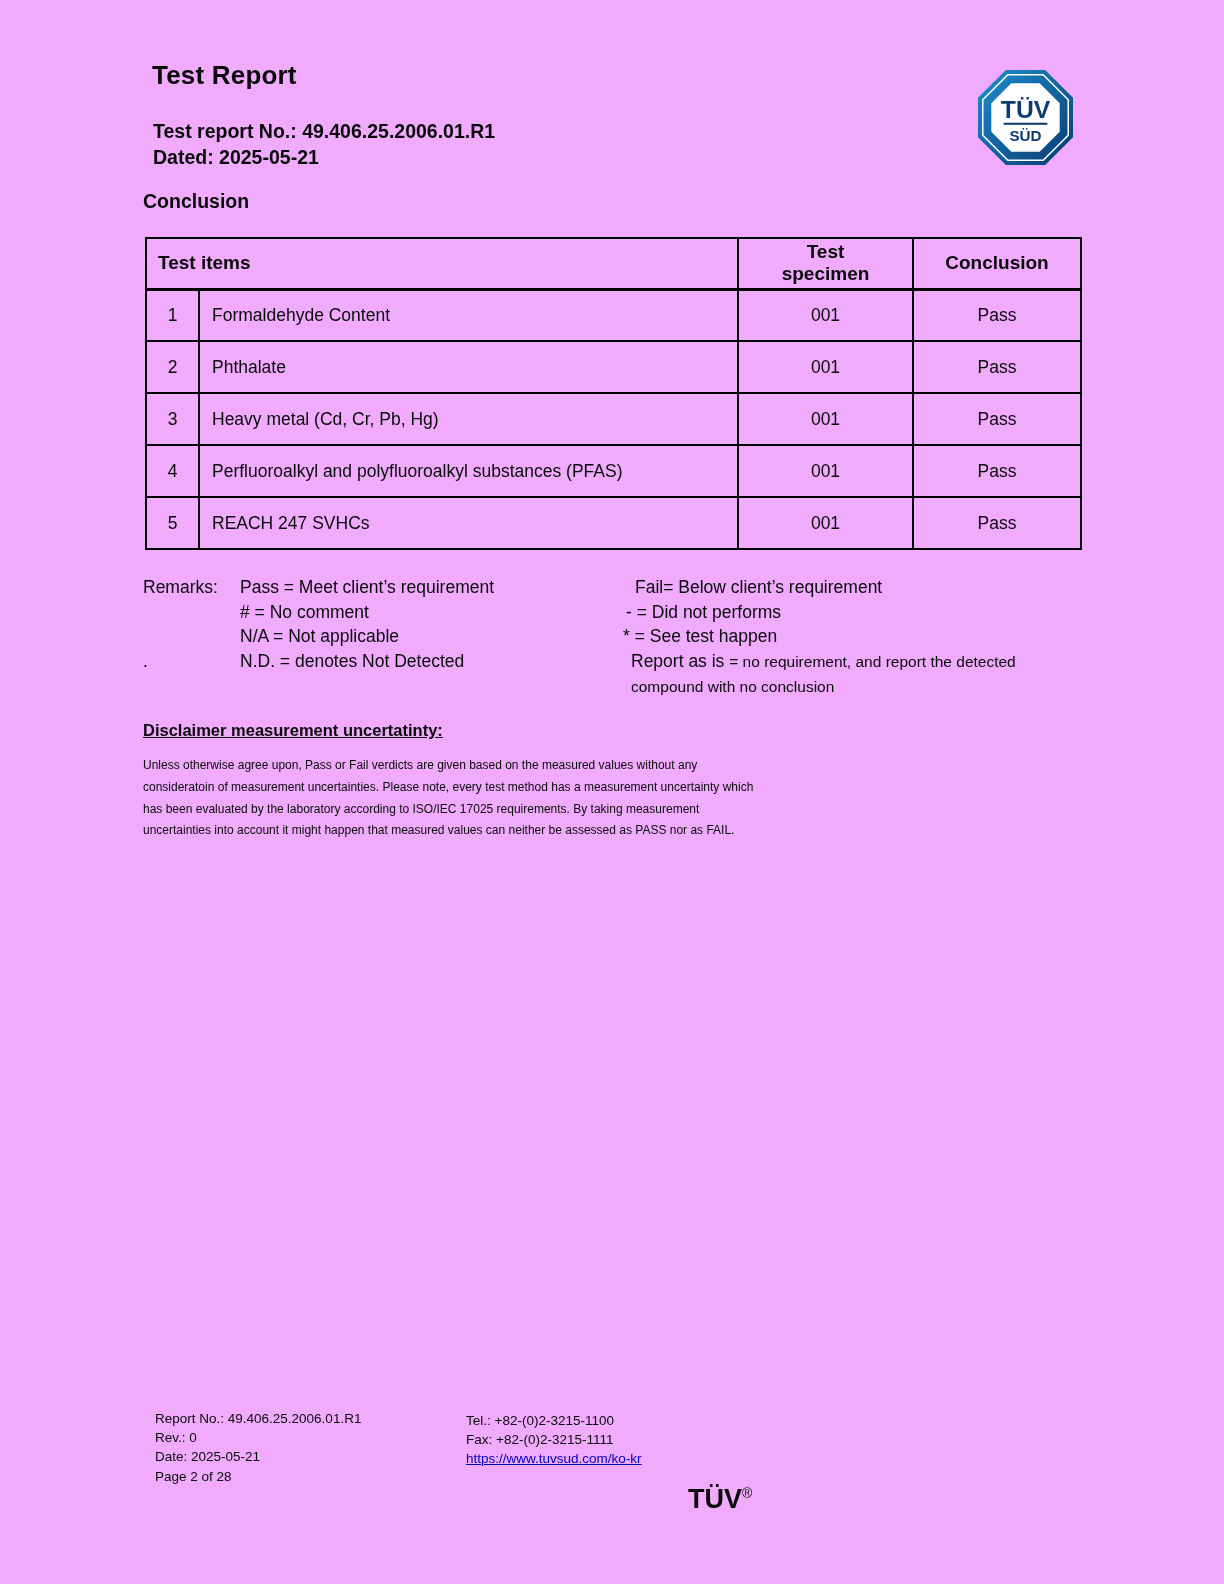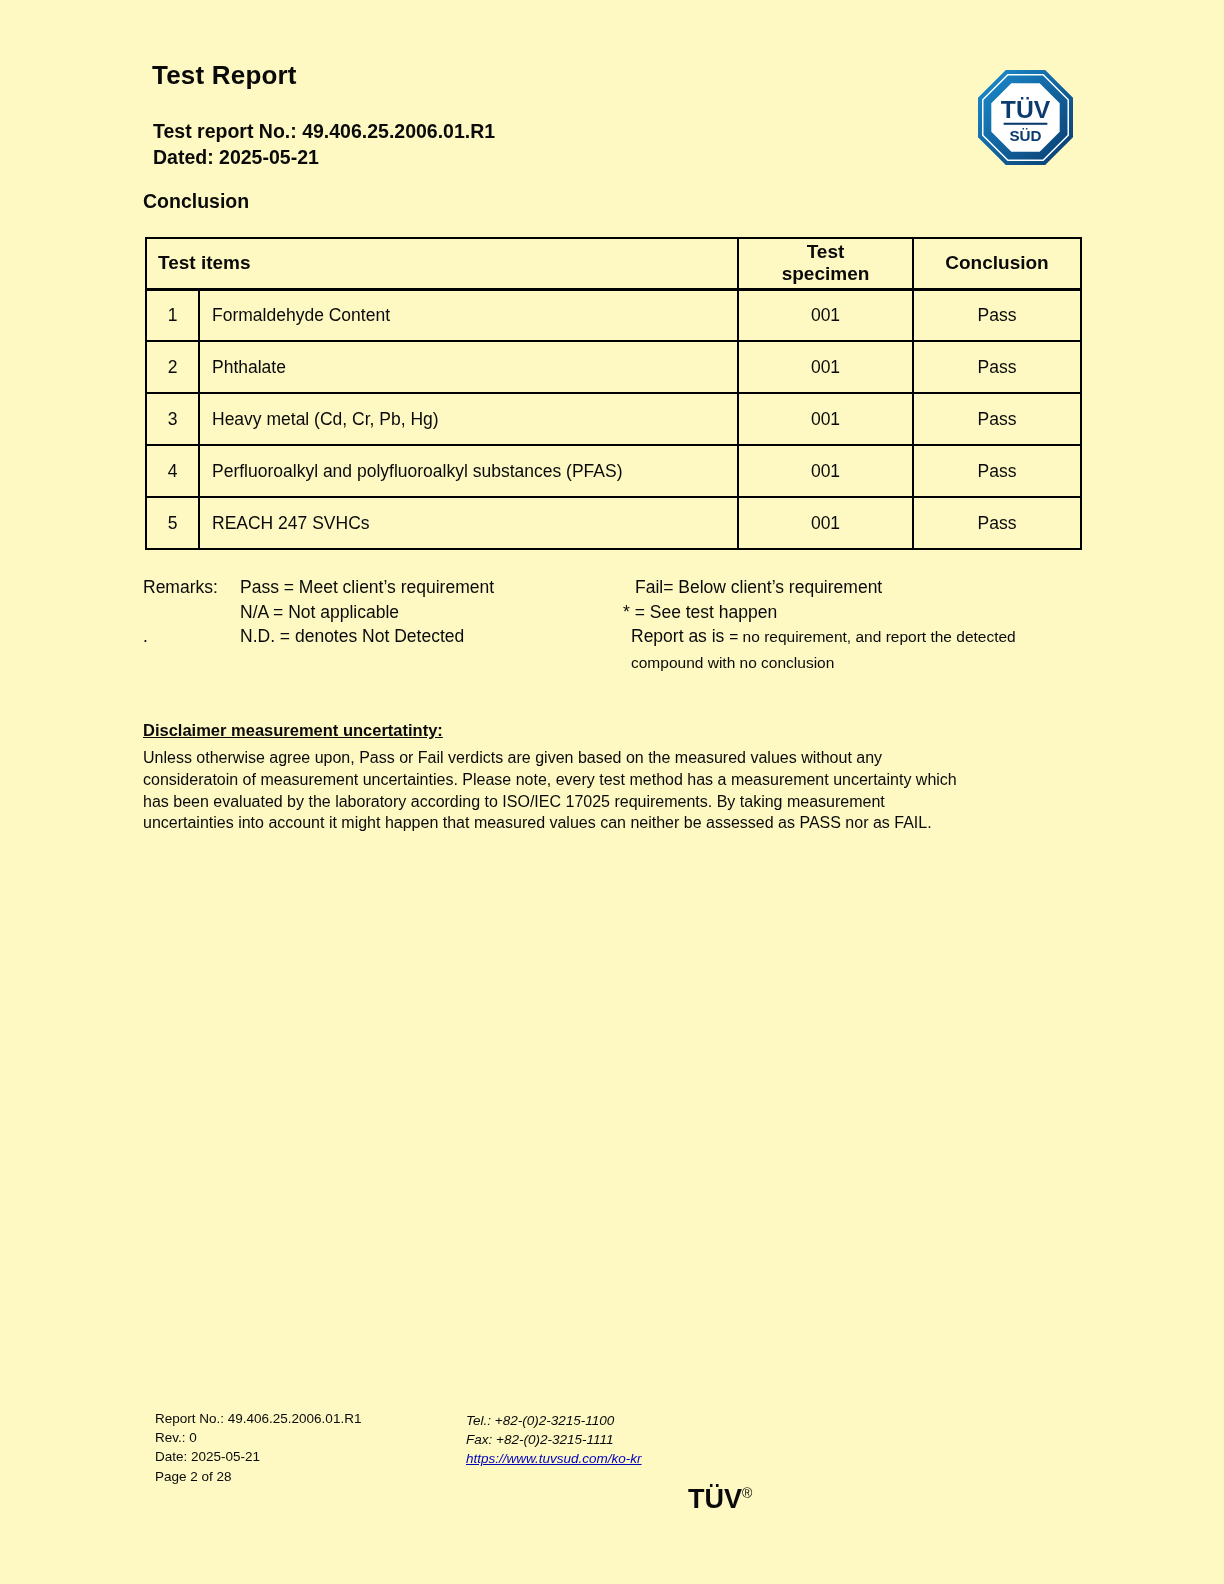--- a/index.html
+++ b/index.html
@@ -1,19 +1,19 @@
 <!DOCTYPE html>
 <html><head>
 <meta charset="utf-8">
 <style>
   * { margin:0; padding:0; box-sizing:border-box; }
   html,body { background:#ffffff; }
   body { font-family:"Liberation Sans", sans-serif; color:#0a0a0a; }
   .page {
-    position:relative; width:1224px; height:1584px; background:#fef9c3;
+    position:relative; width:1224px; height:1584px; background:#f0abfc;
     overflow:hidden;
   }
 
   
   .doc-title { position:absolute; left:152px; top:60px; font-size:26px; font-weight:bold; letter-spacing:0.2px; }
   .report-no { position:absolute; left:153px; top:120px; font-size:19.5px; font-weight:bold; }
   .dated     { position:absolute; left:153px; top:146px; font-size:19.5px; font-weight:bold; }
   .section-heading { position:absolute; left:143px; top:190px; font-size:19.5px; font-weight:bold; }
 
   .logo { position:absolute; left:978px; top:70px; width:95px; height:95px; }
@@ -39,25 +39,25 @@
   .remarks-row { display:grid; grid-template-columns:97px 383px 1fr; }
   .rk-right-1 { padding-left:12px; }
   .rk-right-2 { padding-left:3px; }
   .rk-right-3 { padding-left:0; }
   .rk-right-4 { padding-left:8px; }
   .rk-small { font-size:15.5px; }
 
   
   .disclaimer { position:absolute; left:143px; top:721px; width:948px; }
   .disclaimer-title { font-size:16.5px; font-weight:bold; text-decoration:underline; }
-  .disclaimer-body { margin-top:7px; font-size:16px; line-height:21.8px; white-space:pre-line; }
+  .disclaimer-body { margin-top:15px; font-size:12px; line-height:21.8px; white-space:pre-line; }
 
   
   .footer-left  { position:absolute; left:155px; top:1409px; font-size:13.5px; line-height:19.2px; }
-  .footer-mid   { position:absolute; left:466px; top:1411px; font-size:13.5px; line-height:19.2px;font-style:italic; }
+  .footer-mid   { position:absolute; left:466px; top:1411px; font-size:13.5px; line-height:19.2px; }
   .footer-right { position:absolute; left:774px; top:1411px; font-size:13.5px; line-height:19.2px; }
   .footer-right .addr { margin-top:18px; }
   .site-link { text-decoration:underline; cursor:pointer; }
 
   .tuv-mark { position:absolute; left:688px; top:1484px; font-size:27px; font-weight:bold; }
   .tuv-mark sup { font-size:14px; font-weight:normal; vertical-align:10px; }
 </style>
 </head>
 <body>
 
@@ -135,20 +135,25 @@
   </table>
 
   <div class="remarks">
     <div class="remarks-row">
       <span>Remarks:</span>
       <span>Pass = Meet client’s requirement</span>
       <span class="rk-right-1">Fail= Below client’s requirement</span>
     </div>
     <div class="remarks-row">
       <span></span>
+      <span># = No comment</span>
+      <span class="rk-right-2">- = Did not performs</span>
+    </div>
+    <div class="remarks-row">
+      <span></span>
       <span>N/A = Not applicable</span>
       <span class="rk-right-3">* = See test happen</span>
     </div>
     <div class="remarks-row">
       <span>.</span>
       <span>N.D. = denotes Not Detected</span>
       <span class="rk-right-4"><span>Report as is </span><span class="rk-small">= no requirement, and report the detected compound with no conclusion</span></span>
     </div>
   </div>
 

